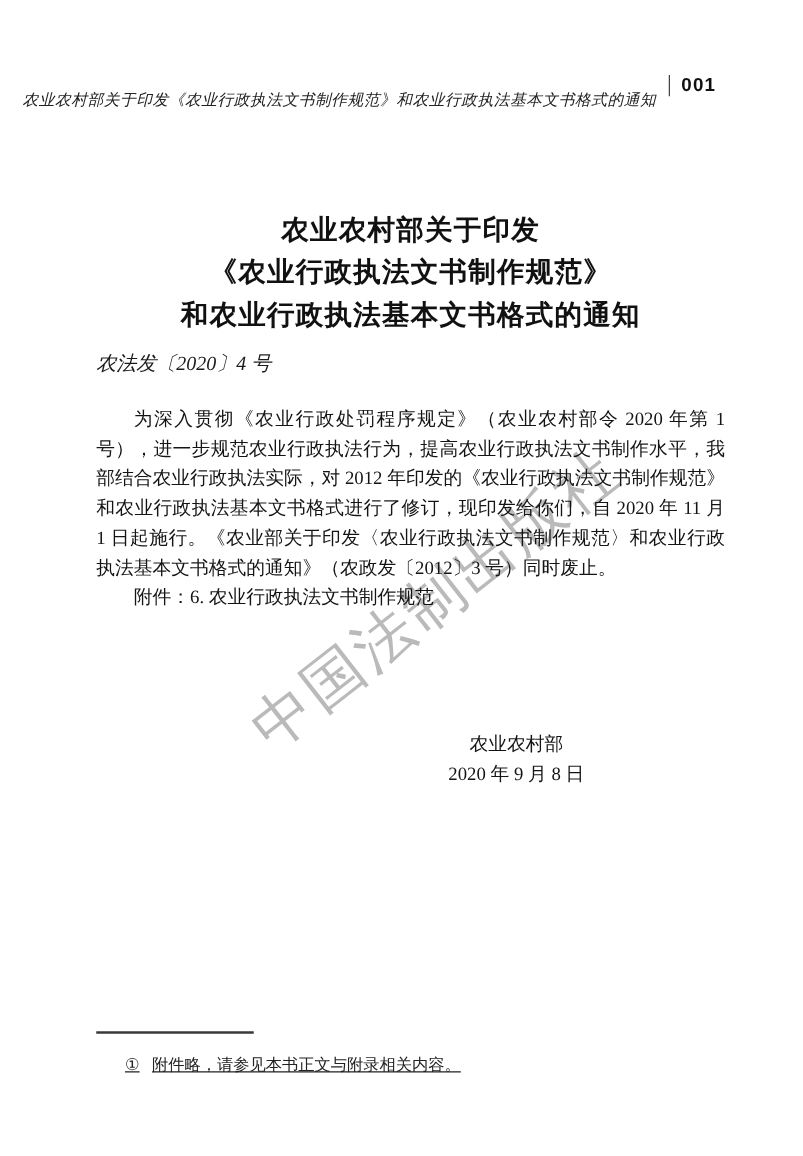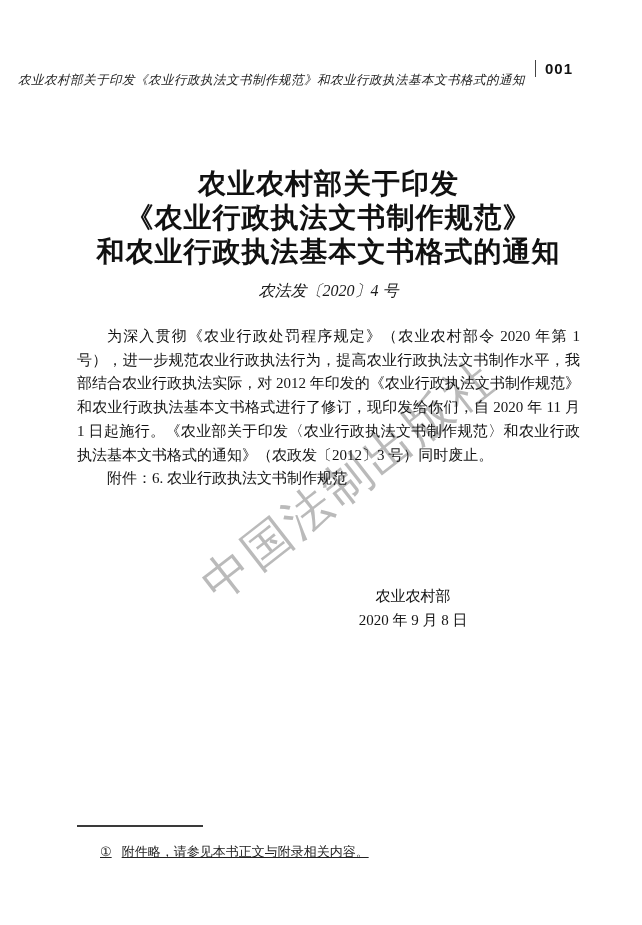--- a/index.html
+++ b/index.html
@@ -76,31 +76,31 @@
     top: 0;
     z-index: 2;
   }
   .title-block {
     position: absolute;
     top: 167px;
     left: 0;
     width: 503px;
     text-align: center;
     font-weight: 700;
-    font-size: 28px;
+    font-size: 22px;
     line-height: 34px;
     letter-spacing: 1px;
     color: #111;
   }
   .doc-number {
     position: absolute;
     top: 281px;
     left: 0;
     width: 503px;
-    text-align: center;
+    text-align: left;
     font-size: 16px;
     font-style: italic;
     color: #1a1a1a;
   }
   .body-text {
     position: absolute;
     top: 325px;
     left: 0;
     width: 503px;
     font-size: 15px;

